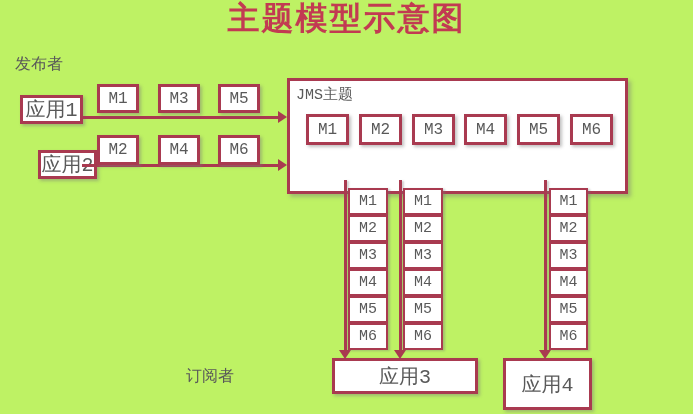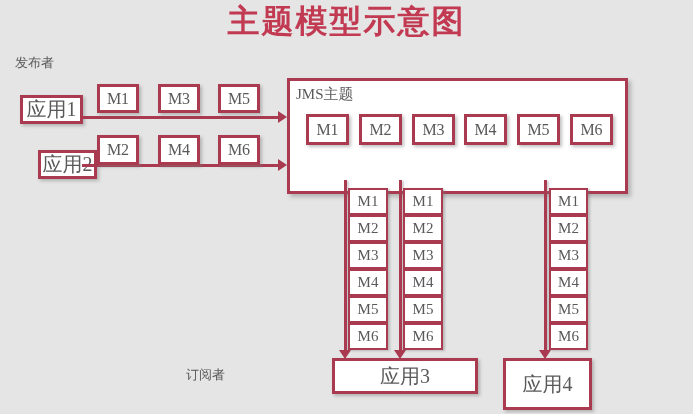--- a/index.html
+++ b/index.html
@@ -1,26 +1,26 @@
 <!DOCTYPE html>
 <html><head>
 <meta charset="utf-8">
 <style>
   html,body{margin:0;padding:0;background:#fff;}
   .canvas{
-    position:relative;width:693px;height:414px;background:#e5e5e5;overflow:hidden;
-    font-family:Liberation Serif, serif;
+    position:relative;width:693px;height:414px;background:#bef264;overflow:hidden;
+    font-family:Liberation Mono, monospace;
   }
   .title{
     position:absolute;left:0;top:0;width:100%;text-align:center;
     font-size:32px;line-height:42px;font-weight:bold;letter-spacing:2px;
     color:#c23a52;margin:0;
   }
   .lbl{
-    position:absolute;font-size:13px;color:#595959;white-space:nowrap;
+    position:absolute;font-size:16px;color:#595959;white-space:nowrap;
   }
   .box{
     position:absolute;box-sizing:border-box;background:#ffffff;
     border:3px solid #a93a50;display:flex;align-items:center;justify-content:center;
     color:#595959;box-shadow:2px 2px 3px rgba(120,120,120,.45);
   }
   .app{font-size:20px;}
   .msg{font-size:16px;}
   .stackbox{border-width:2px;font-size:15px;box-shadow:2px 1px 2px rgba(120,120,120,.4);}
   .topic{box-shadow:3px 3px 4px rgba(120,120,120,.45);}

